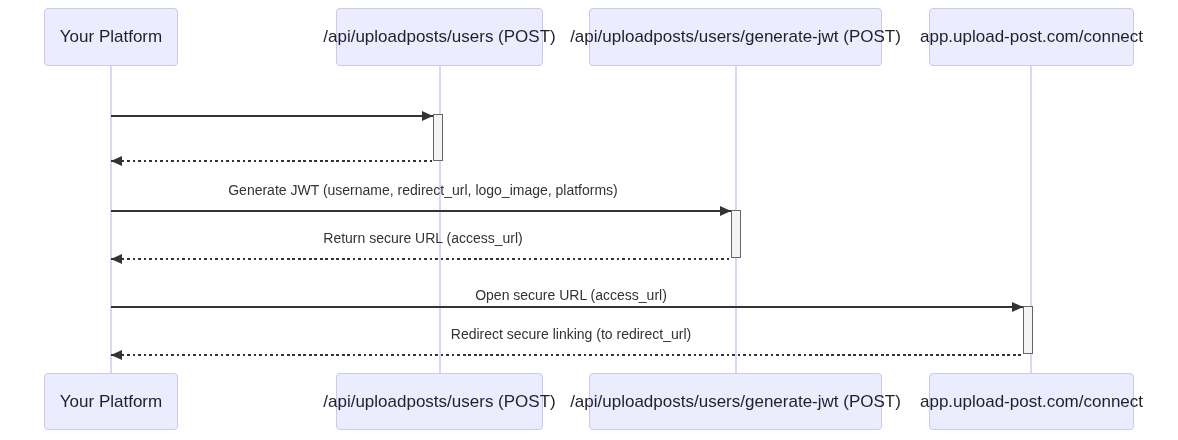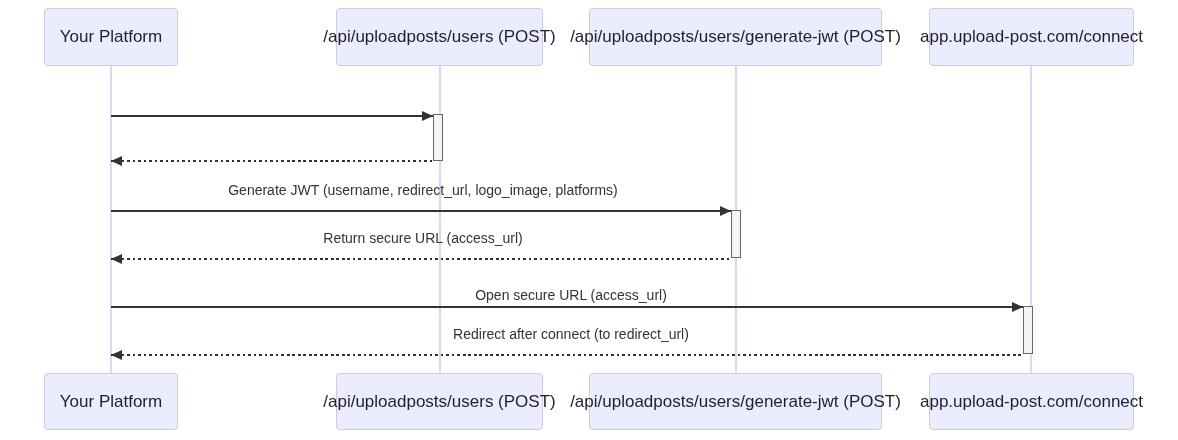--- a/index.html
+++ b/index.html
@@ -92,21 +92,21 @@
   <div class="head-right" style="left:720px; top:206px;"></div>
 
   <div class="msg-label" style="left:423px; top:230px;">Return secure URL (access_url)</div>
   <div class="msg-line dashed" style="left:111px; top:258px; width:620px;"></div>
   <div class="head-left" style="left:111px; top:254px;"></div>
 
   <div class="msg-label" style="left:571px; top:263px;margin-top:24px;">Open secure URL (access_url)</div>
   <div class="msg-line" style="left:111px; top:306px; width:912px;"></div>
   <div class="head-right" style="left:1012px; top:302px;"></div>
 
-  <div class="msg-label" style="left:571px; top:326px;">Redirect after connect (to redirect_url)</div>
+  <div class="msg-label" style="left:571px; top:326px;">Redirect secure linking (to redirect_url)</div>
   <div class="msg-line dashed" style="left:111px; top:354px; width:912px;"></div>
   <div class="head-left" style="left:111px; top:350px;"></div>
 
   <div class="actor" style="left:44px; top:8px; width:134px; height:58px;">Your Platform</div>
   <div class="actor" style="left:336px; top:8px; width:207px; height:58px;">/api/uploadposts/users (POST)</div>
   <div class="actor" style="left:589px; top:8px; width:293px; height:58px;">/api/uploadposts/users/generate-jwt (POST)</div>
   <div class="actor" style="left:929px; top:8px; width:205px; height:58px;">app.upload-post.com/connect</div>
 
   <div class="actor" style="left:44px; top:373px; width:134px; height:57px;">Your Platform</div>
   <div class="actor" style="left:336px; top:373px; width:207px; height:57px;">/api/uploadposts/users (POST)</div>

